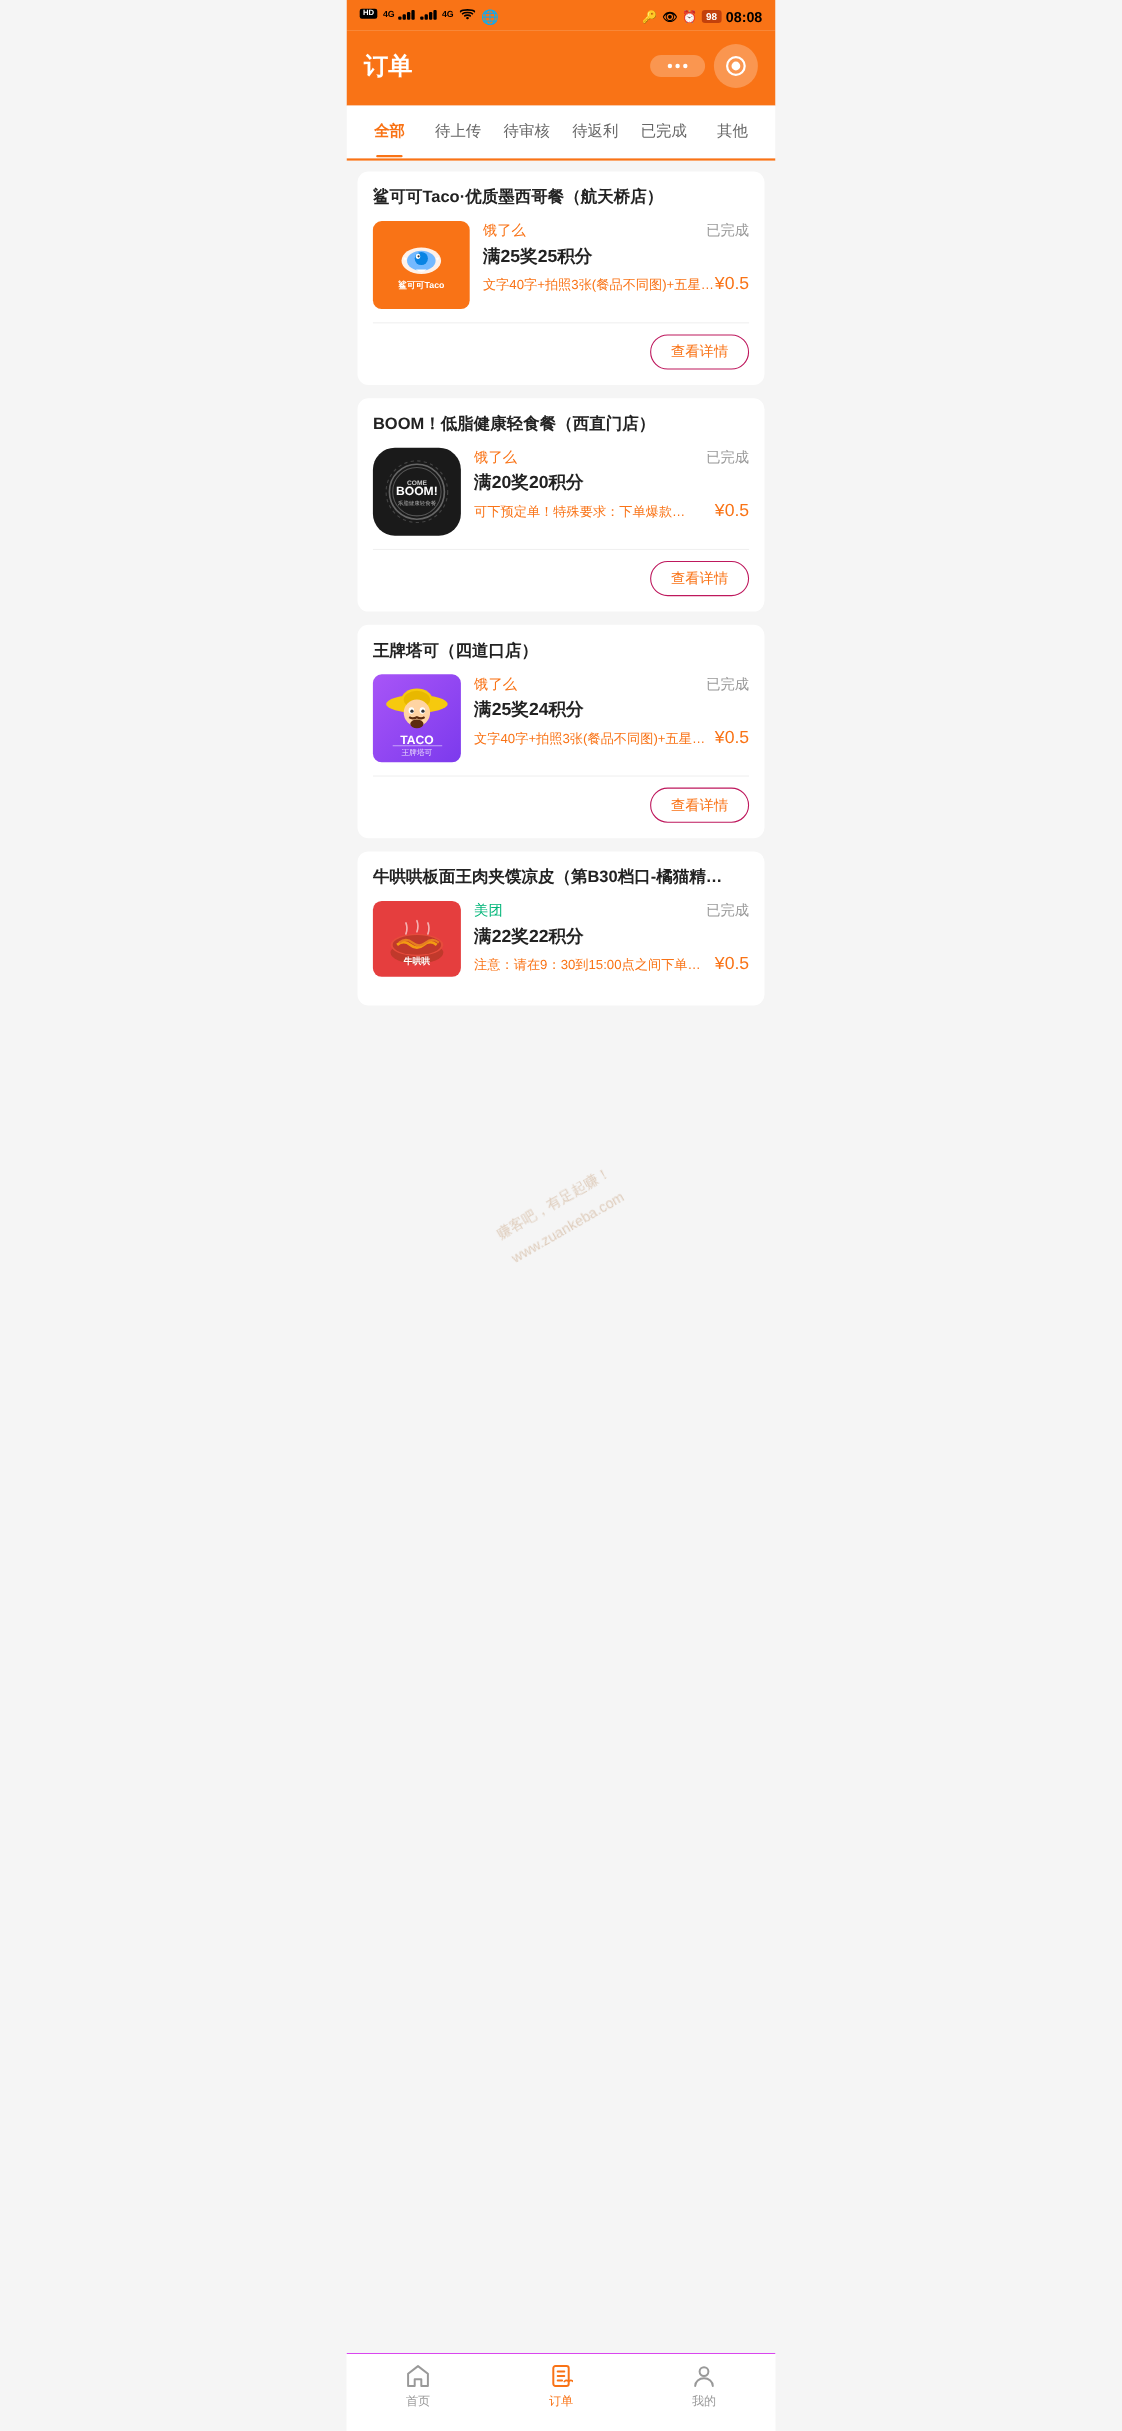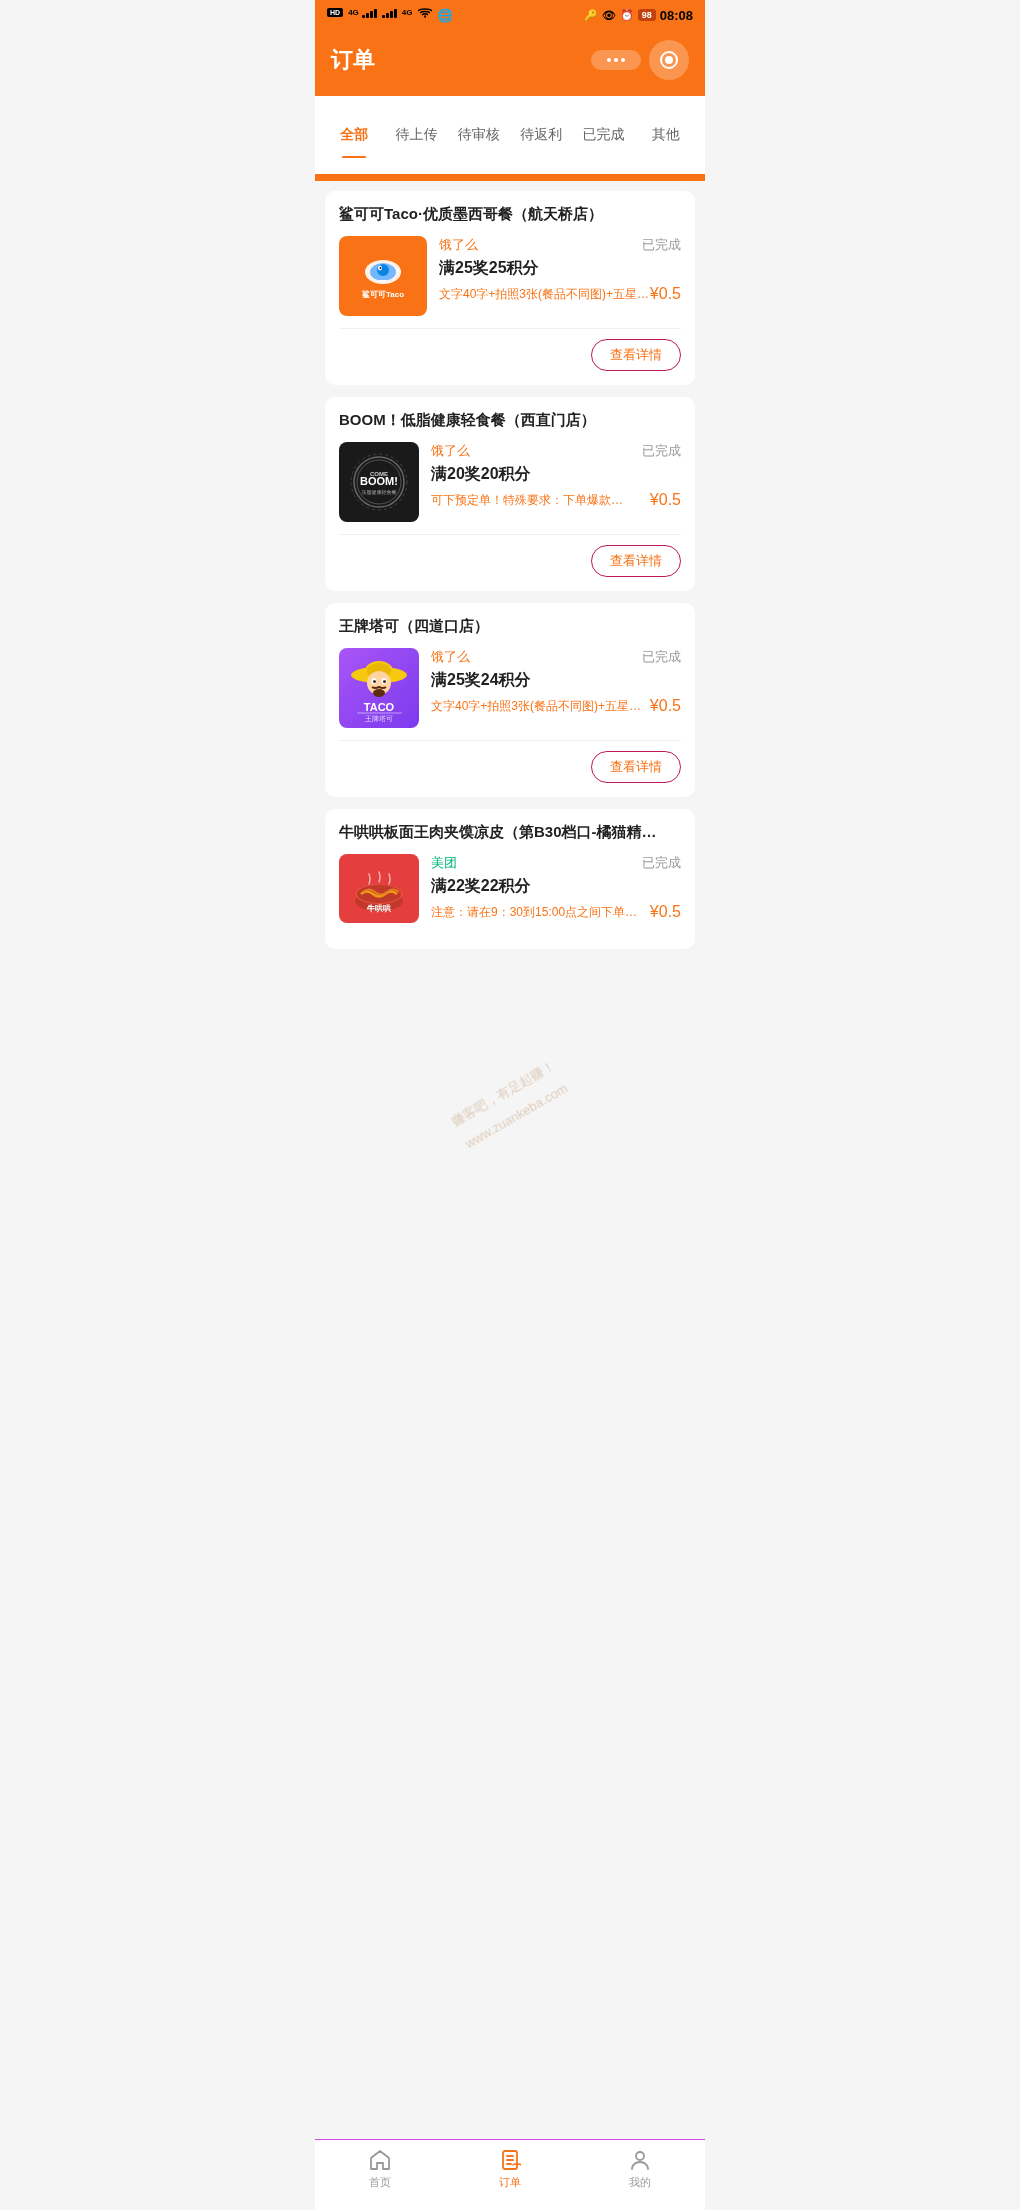--- a/index.html
+++ b/index.html
@@ -119,22 +119,22 @@
       width: 8px;
       height: 8px;
       background: #fff;
       border-radius: 50%;
     }
 
     
     .tabs {
       background: #fff;
       display: flex;
-      border-bottom: 7px solid #f97316;
-      padding: 16px 8px;
+      border-bottom: 2px solid #f97316;
+      padding: 1px 8px;
     }
     .tab {
       flex: 1;
       text-align: center;
       padding: 14px 4px;
       font-size: 14px;
       color: #666;
       cursor: pointer;
       position: relative;
     }
@@ -261,21 +261,21 @@
       border-radius: 8px;
       display: flex;
       align-items: center;
       justify-content: center;
       flex-direction: column;
     }
     .logo-boom {
       background: #1a1a1a;
       width: 80px;
       height: 80px;
-      border-radius: 8px;
+      border-radius: 20px;
       display: flex;
       align-items: center;
       justify-content: center;
     }
     .logo-taco {
       background: linear-gradient(135deg, #a855f7, #7c3aed);
       width: 80px;
       height: 80px;
       border-radius: 8px;
       display: flex;

